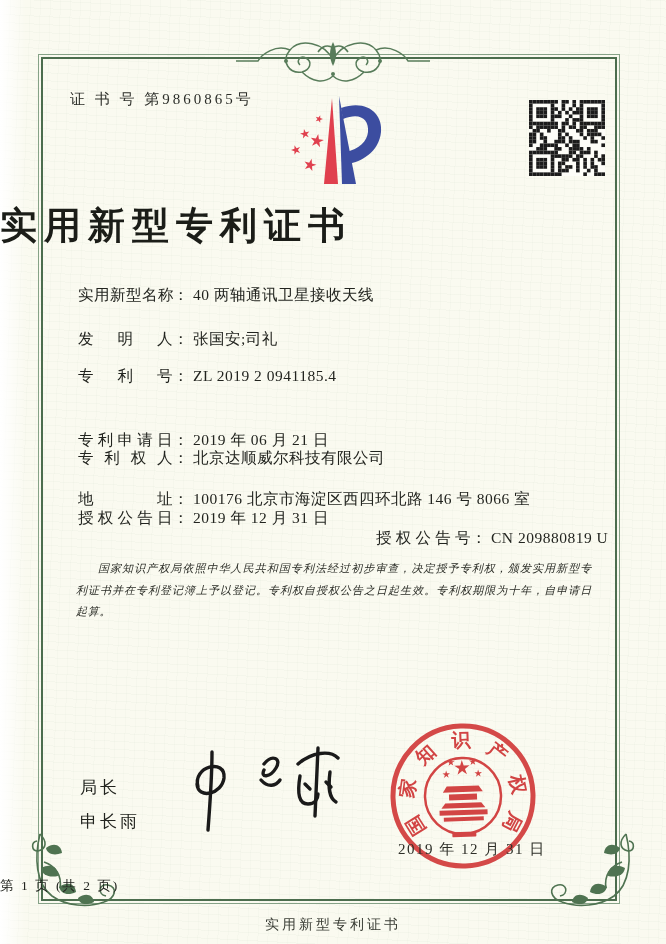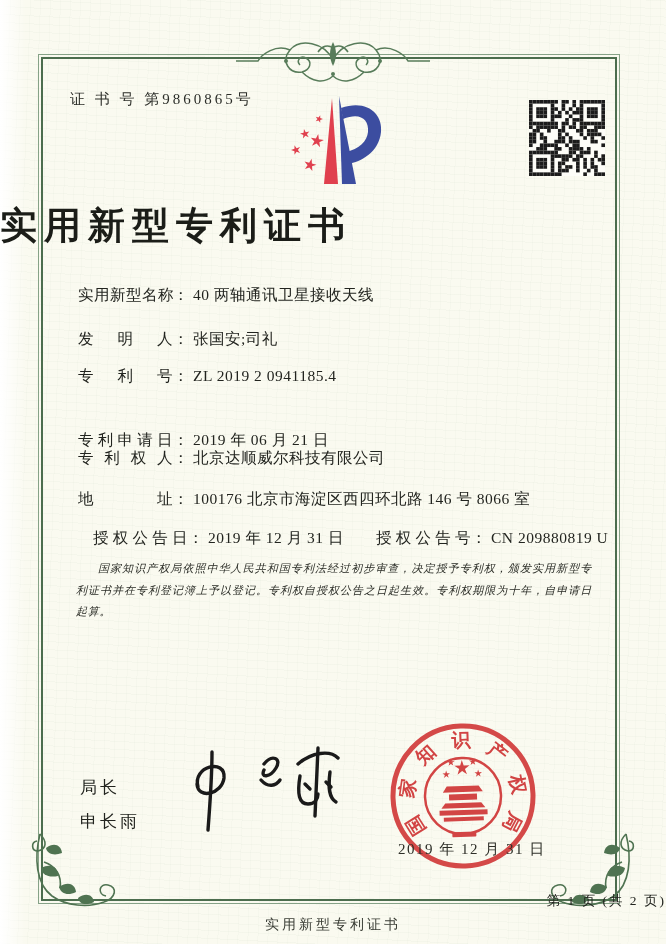--- a/index.html
+++ b/index.html
@@ -28,21 +28,21 @@
   .f-colon{display:inline-block;margin-right:4px;}
   .paras{position:absolute;left:76px;top:558px;width:516px;}
   .paras p{margin:0;font-size:11px;line-height:21.5px;text-indent:2em;
     text-align:justify;font-style:italic;letter-spacing:0.8px;color:#2a2c26;}
   .signer-title{position:absolute;left:80px;top:776px;font-size:17px;letter-spacing:3px;}
   .signer-name{position:absolute;left:80px;top:810px;font-size:17px;letter-spacing:3px;}
   .signature{position:absolute;left:168px;top:742px;}
   .seal{position:absolute;left:383px;top:716px;opacity:0.93;transform:rotate(-2deg);}
   .seal-chars text{fill:#cf3737;font-size:19px;font-weight:bold;font-family:"Liberation Serif",serif;}
   .seal-date{position:absolute;left:398px;top:840px;font-size:15px;letter-spacing:1.5px;color:#2e2f28;}
-  .page-no{position:absolute;left:0;right:0;top:877px;text-align:right;font-size:13.5px;letter-spacing:2px;margin-top:15px;}
+  .page-no{position:absolute;left:0;right:0;top:877px;text-align:left;font-size:13.5px;letter-spacing:2px;}
   .footer-note{position:absolute;left:0;right:0;top:916px;text-align:center;
     font-size:14px;letter-spacing:3px;color:#3b3e36;}
 </style>
 </head>
 <body>
 
 <div class="page">
 
   <div class="border-box"></div>
 
@@ -375,21 +375,21 @@
   </div>
   <div class="field-row" style="top:406px;margin-top:24px;">
     <span class="f-label">专利申请日</span><span class="f-colon">：</span><span>2019 年 06 月 21 日</span>
   </div>
   <div class="field-row" style="top:448px;">
     <span class="f-label">专利权人</span><span class="f-colon">：</span><span>北京达顺威尔科技有限公司</span>
   </div>
   <div class="field-row" style="top:489px;">
     <span class="f-label">地址</span><span class="f-colon">：</span><span>100176 北京市海淀区西四环北路 146 号 8066 室</span>
   </div>
-  <div class="field-row" style="top:528px;margin-left:15px;">
+  <div class="field-row" style="top:508px;">
     <span class="f-label">授权公告日</span><span class="f-colon">：</span><span>2019 年 12 月 31 日</span>
   </div>
   <div class="field-row" style="top:528px;left:376px;">
     <span class="f-label">授权公告号</span><span class="f-colon">：</span><span>CN 209880819 U</span>
   </div>
 
   <div class="paras">
     <p>国家知识产权局依照中华人民共和国专利法经过初步审查，决定授予专利权，颁发实用新型专利证书并在专利登记簿上予以登记。专利权自授权公告之日起生效。专利权期限为十年，自申请日起算。</p>
   </div>
 

